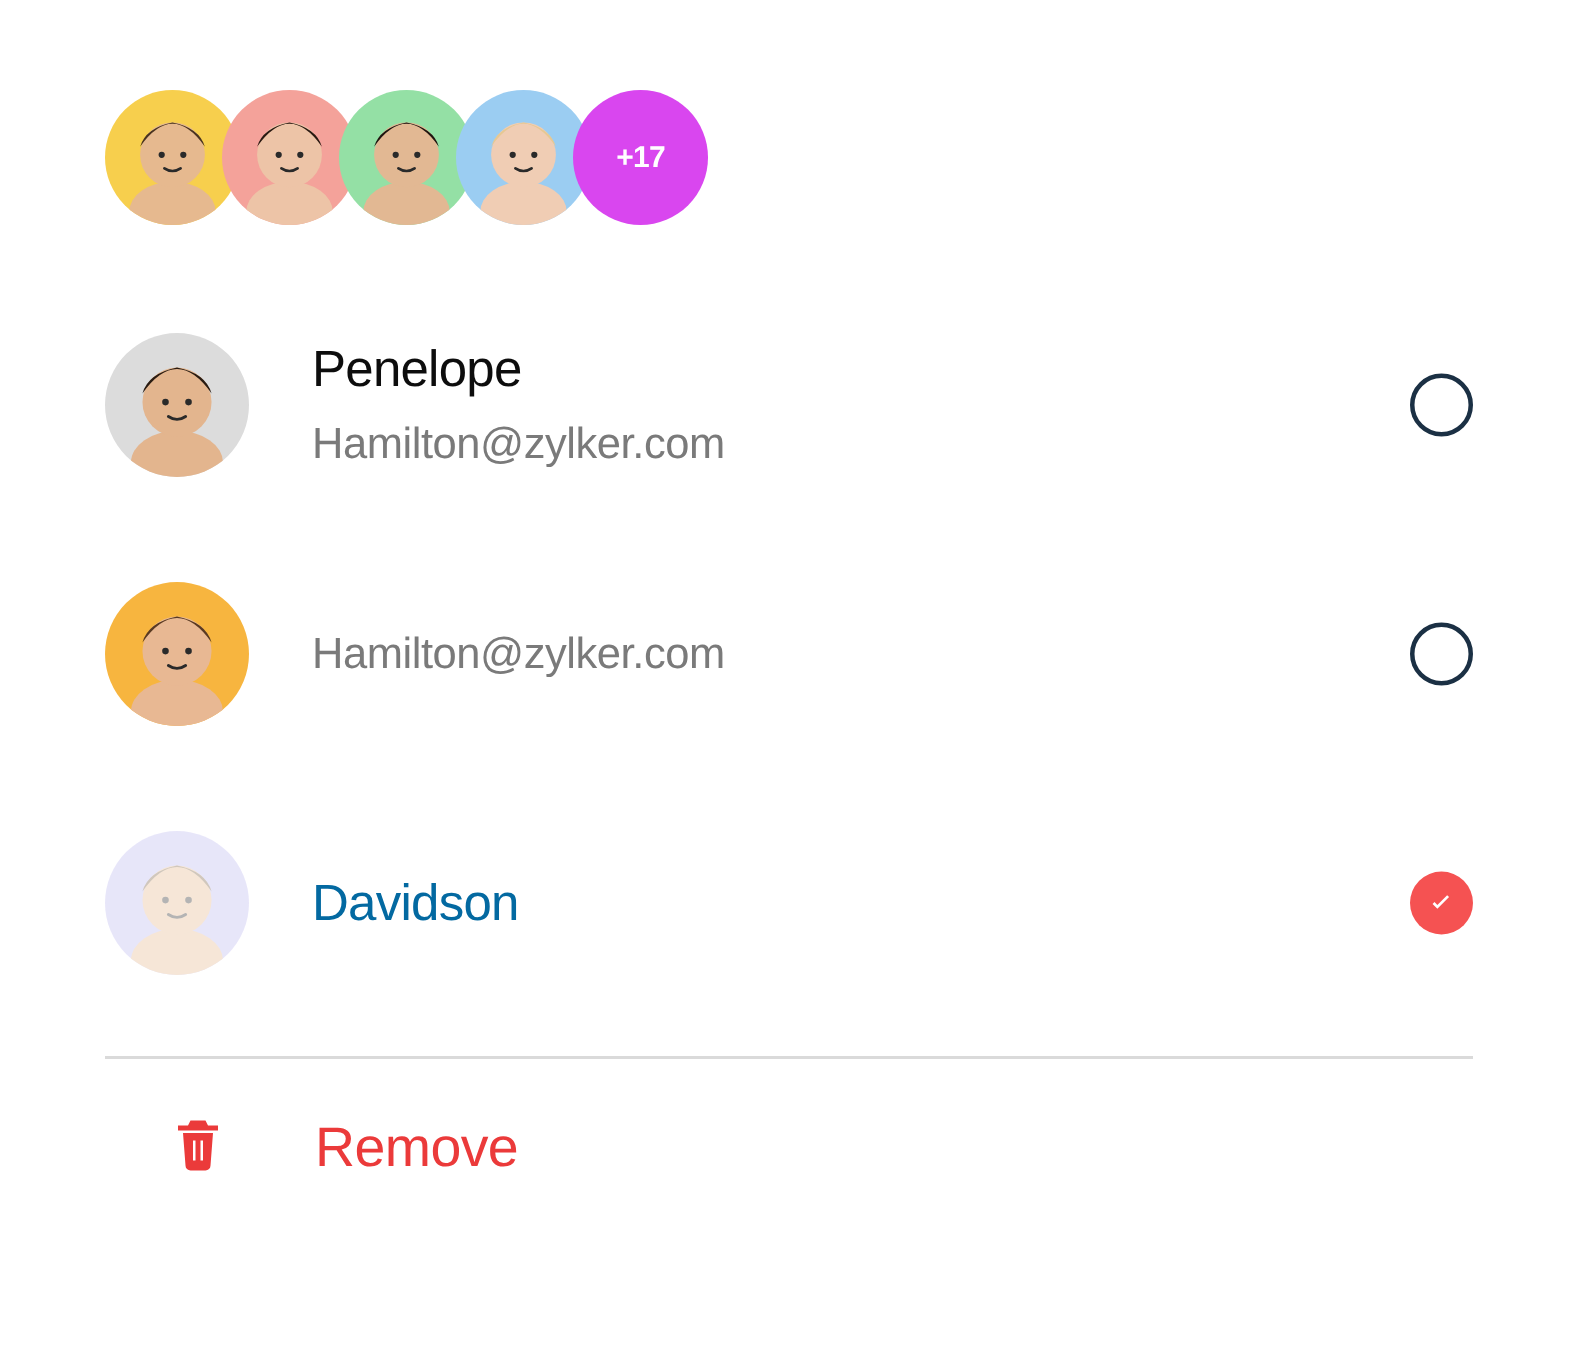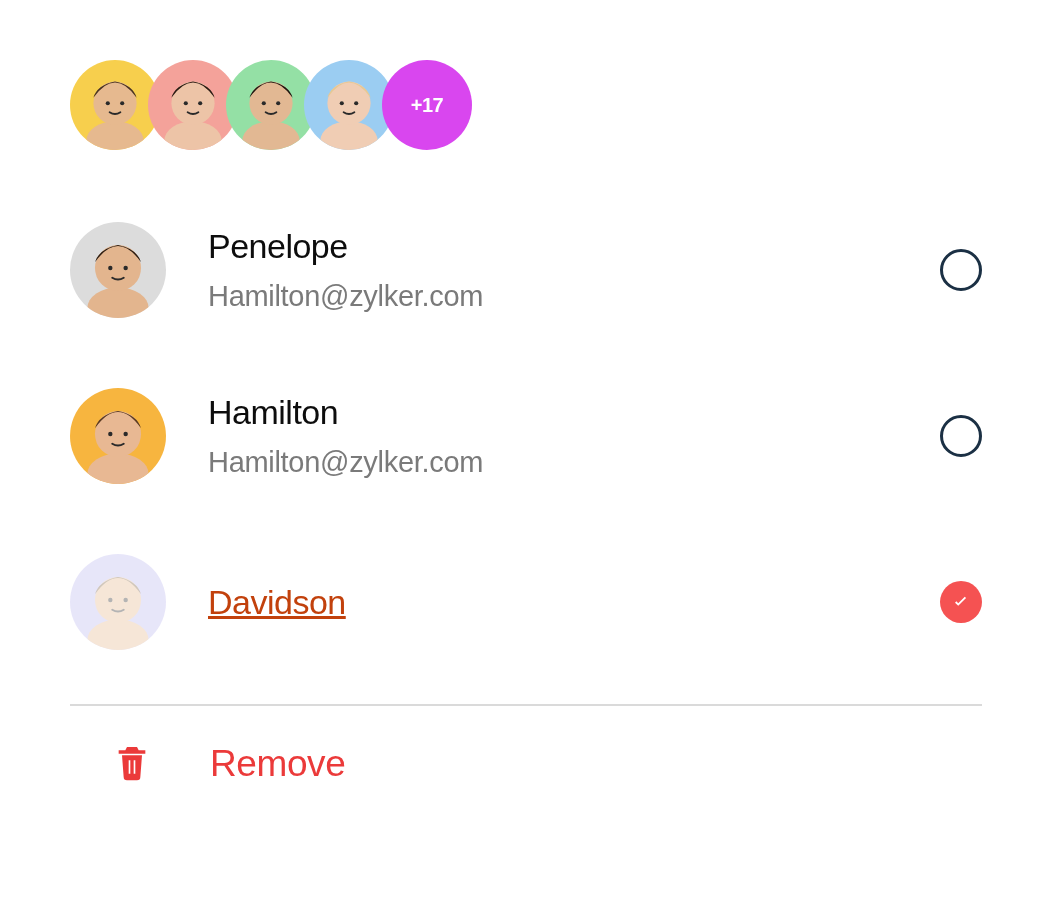--- a/index.html
+++ b/index.html
@@ -45,21 +45,21 @@
     display: flex;
     flex-direction: column;
     gap: 70px;
   }
   .contact-row {
     display: flex;
     align-items: center;
     gap: 42px;
   }
   .contact-row.faded .contact-avatar { opacity: 0.35; }
-  .contact-row.faded .contact-name { color: #c2410c; text-decoration: underline; }
+  .contact-row.faded .contact-name { color: #0369a1; }
   .contact-row.faded .contact-email { color: #c9c9c9; }
 
   .contact-avatar {
     width: 96px;
     height: 96px;
     border-radius: 50%;
     flex-shrink: 0;
     overflow: hidden;
     display: flex;
     align-items: center;
@@ -211,21 +211,20 @@
     <rect width="100" height="100" fill="#f7b53f"></rect>
     <ellipse cx="50" cy="90" rx="32" ry="22" fill="#e8b893"></ellipse>
     <circle cx="50" cy="48" r="24" fill="#e8b893"></circle>
     <path d="M26 42 Q50 8 74 42 Q70 28 50 24 Q30 28 26 42 Z" fill="#5a3a22"></path>
     <circle cx="42" cy="48" r="2.3" fill="#2a2a2a"></circle>
     <circle cx="58" cy="48" r="2.3" fill="#2a2a2a"></circle>
     <path d="M44 58 Q50 62 56 58" stroke="#2a2a2a" stroke-width="2" fill="none" stroke-linecap="round"></path>
   </svg>
       </div>
       <div class="contact-info">
-        <div class="contact-name">Hamilton</div>
         <div class="contact-email">Hamilton@zylker.com</div>
       </div>
       <div class="select-circle"></div>
     </div>
     <div class="contact-row faded">
       <div class="contact-avatar">
         <svg class="face-svg" viewBox="0 0 100 100" xmlns="http://www.w3.org/2000/svg">
     <rect width="100" height="100" fill="#bdb8ef"></rect>
     <ellipse cx="50" cy="90" rx="32" ry="22" fill="#e6b98f"></ellipse>
     <circle cx="50" cy="48" r="24" fill="#e6b98f"></circle>

